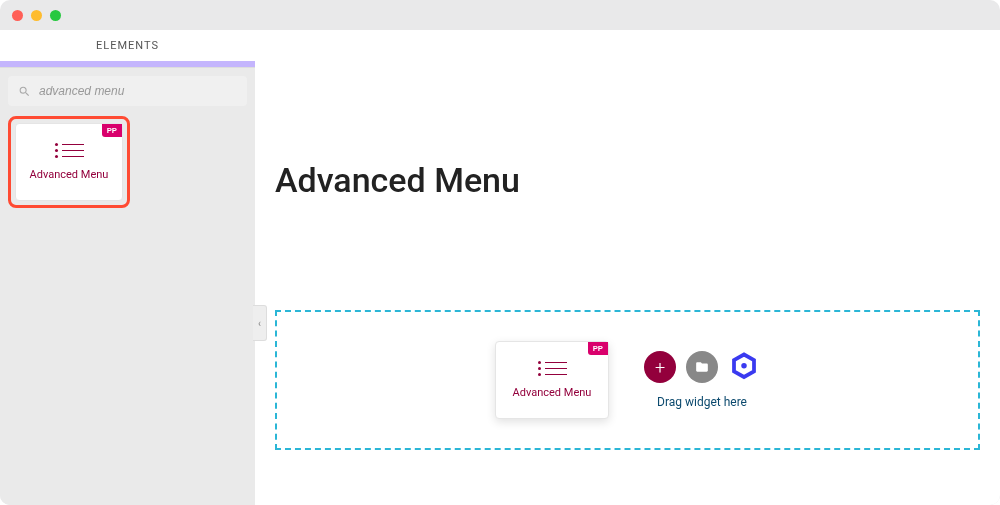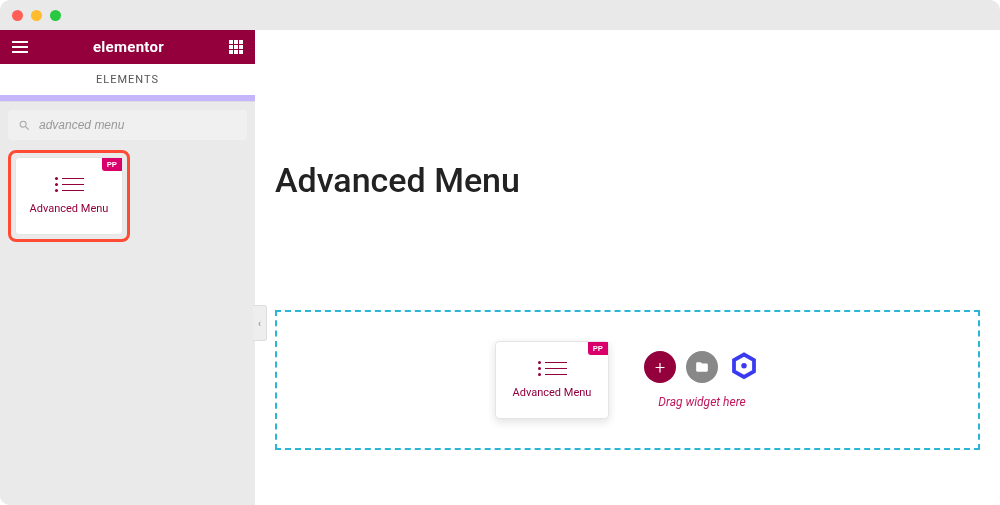--- a/index.html
+++ b/index.html
@@ -52,55 +52,34 @@
 
 .drag-widget { position: relative; background: #fff; border: 1px solid #e5e5e5; border-radius: 4px; width: 114px; height: 78px; box-shadow: 0 3px 10px rgba(0,0,0,0.12); display: flex; flex-direction: column; align-items: center; justify-content: center; gap: 10px; }
 .drag-widget .badge { position: absolute; top: 0; right: 0; background: #d9006c; color: #fff; font-size: 8px; font-weight: 600; padding: 2px 5px; border-bottom-left-radius: 3px; }
 
 .drop-actions { display: flex; flex-direction: column; align-items: center; gap: 12px; }
 .drop-circles { display: flex; gap: 10px; }
 .circle { width: 32px; height: 32px; border-radius: 50%; display: flex; align-items: center; justify-content: center; cursor: pointer; }
 .circle.add { background: #93003c; color: #fff; font-size: 18px; font-weight: 300; }
 .circle.folder { background: #888; color: #fff; }
 .circle.logo { background: transparent; }
-.drop-hint { font-size: 12px; font-style: italic; color: #be185d; }
+.drop-hint { font-size: 12px; color: #0c4a6e; }
 </style>
 </head>
 <body>
 
 <div class="window">
   <div class="titlebar">
     <div class="dot red"></div>
     <div class="dot yellow"></div>
     <div class="dot green"></div>
   </div>
   <div class="content">
 
     <div class="sidebar">
-      <div class="sidebar-header">
-        <div class="menu-icon">
-          <div class="menu-bars">
-              <span></span>
-              <span></span>
-              <span></span>
-            </div>
-        </div>
-        <div class="brand">elementor</div>
-        <div class="grid-icon">
-          <span></span>
-            <span></span>
-            <span></span>
-            <span></span>
-            <span></span>
-            <span></span>
-            <span></span>
-            <span></span>
-            <span></span>
-        </div>
-      </div>
 
       <div class="sidebar-tabs">
         <div class="sidebar-tab active">ELEMENTS</div>
       </div>
 
       <div class="search-wrap">
         <div class="search">
           <svg viewBox="0 0 24 24">
               <path d="M15.5 14h-.79l-.28-.27A6.471 6.471 0 0016 9.5 6.5 6.5 0 109.5 16c1.61 0 3.09-.59 4.23-1.57l.27.28v.79l5 4.99L20.49 19l-4.99-5zm-6 0C7.01 14 5 11.99 5 9.5S7.01 5 9.5 5 14 7.01 14 9.5 11.99 14 9.5 14z"></path>
             </svg>

